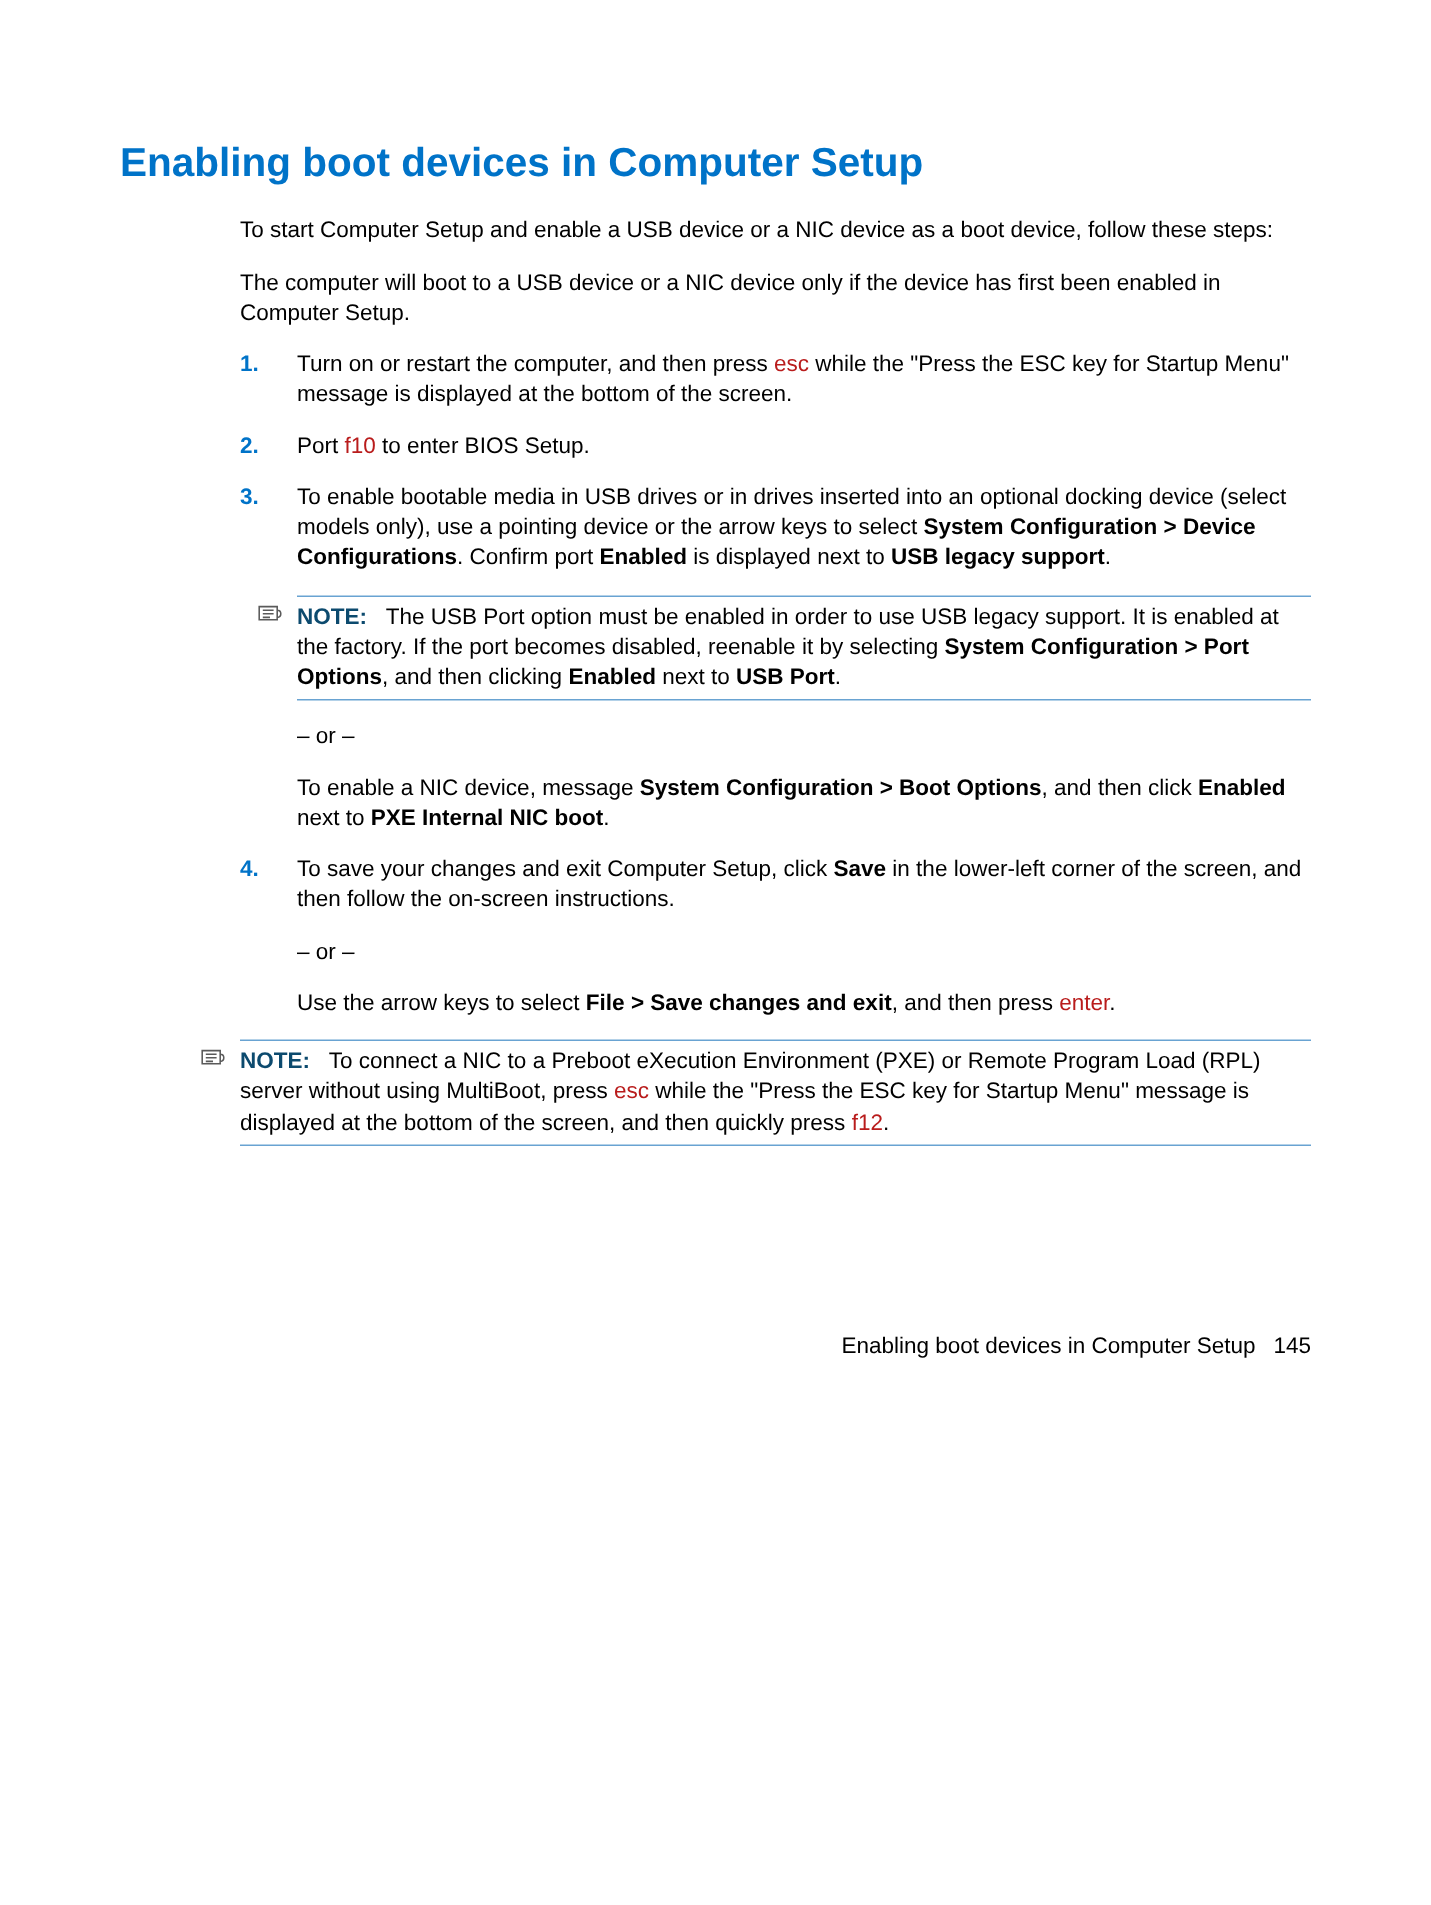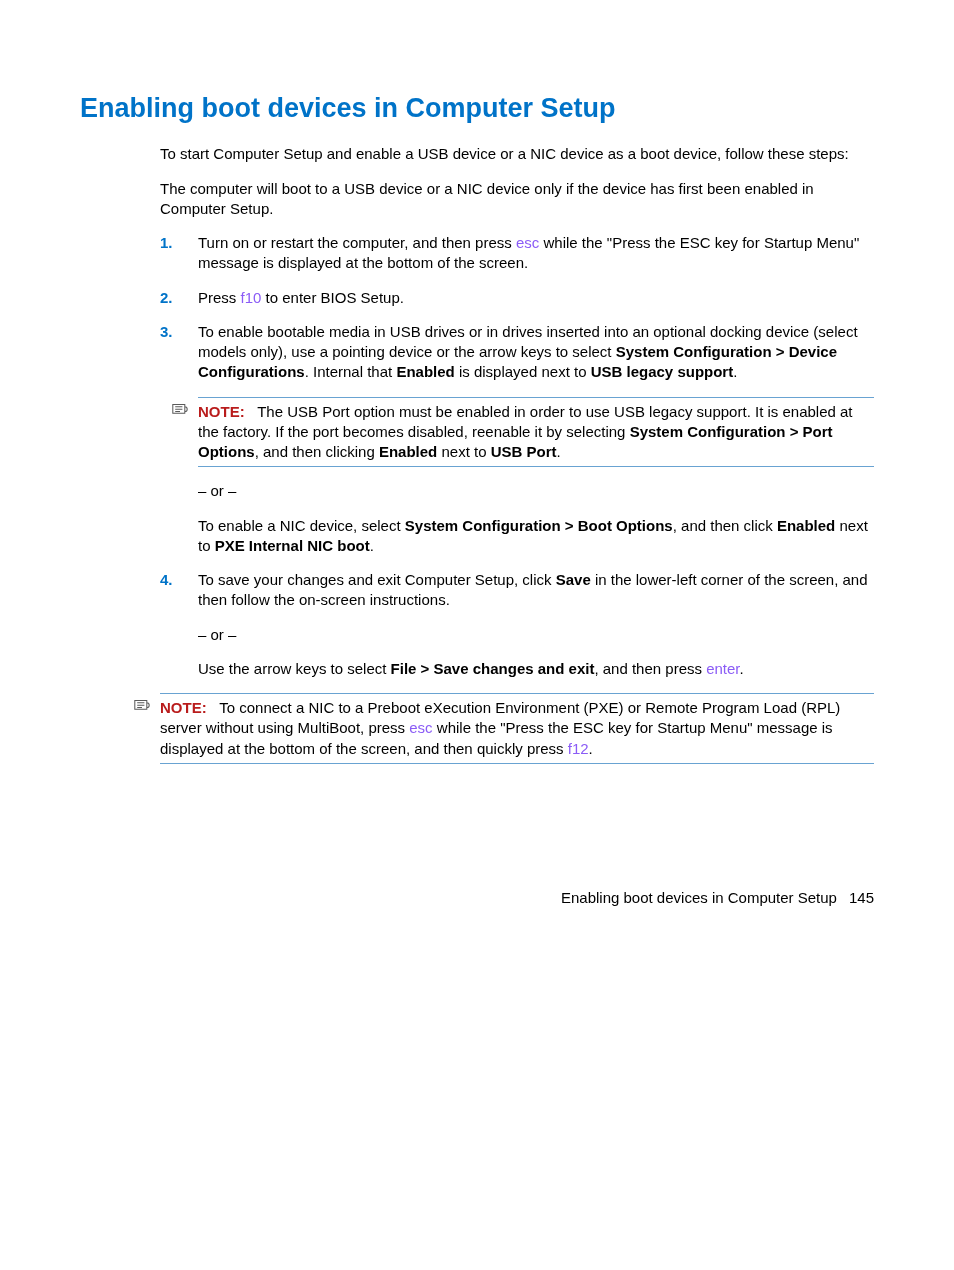--- a/index.html
+++ b/index.html
@@ -62,25 +62,25 @@
     margin-left: 0;
   }
   .note-icon {
     position: absolute;
     left: -28px;
     top: 4px;
     width: 20px;
     height: 16px;
   }
   .note-label {
-    color: #b91c1c;
+    color: #0c4a6e;
     font-weight: bold;
   }
   .key {
-    color: #8b5cf6;
+    color: #b91c1c;
   }
   .footer {
     position: absolute;
     bottom: 50px;
     right: 80px;
     font-size: 15px;
   }
   .footer .pnum {
     margin-left: 12px;
     margin-top: 12px;
@@ -101,43 +101,43 @@
 
     <ol class="steps">
 
       <li>
         <span class="num">1.</span>
         <span>Turn on or restart the computer, and then press </span><span class="key">esc</span><span> while the "Press the ESC key for Startup Menu" message is displayed at the bottom of the screen.</span>
       </li>
 
       <li>
         <span class="num">2.</span>
-        <span>Press </span><span class="key">f10</span><span> to enter BIOS Setup.</span>
+        <span>Port </span><span class="key">f10</span><span> to enter BIOS Setup.</span>
       </li>
 
       <li>
         <span class="num">3.</span>
-        <span>To enable bootable media in USB drives or in drives inserted into an optional docking device (select models only), use a pointing device or the arrow keys to select </span><b>System Configuration &gt; Device Configurations</b><span>. Internal that </span><b>Enabled</b><span> is displayed next to </span><b>USB legacy support</b><span>.</span>
+        <span>To enable bootable media in USB drives or in drives inserted into an optional docking device (select models only), use a pointing device or the arrow keys to select </span><b>System Configuration &gt; Device Configurations</b><span>. Confirm port </span><b>Enabled</b><span> is displayed next to </span><b>USB legacy support</b><span>.</span>
       </li>
 
     </ol>
 
     <div class="sub-indent">
       <div class="note-block inner">
         <svg class="note-icon" viewBox="0 0 24 20">
           <path d="M3 3 L18 3 L18 14 L3 14 Z M6 6 L15 6 M6 9 L15 9 M6 12 L12 12 M18 6 C22 6 22 12 18 12" fill="none" stroke="#5a5a5a" stroke-width="1.3"></path>
         </svg>
         <span class="note-label">NOTE:</span>&nbsp;&nbsp;&nbsp;<span>The USB Port option must be enabled in order to use USB legacy support. It is enabled at the factory. If the port becomes disabled, reenable it by selecting </span><b>System Configuration &gt; Port Options</b><span>, and then clicking </span><b>Enabled</b><span> next to </span><b>USB Port</b><span>.</span>
       </div>
     </div>
 
     <p class="sub-indent">– or –</p>
 
     <p class="sub-indent">
-      <span>To enable a NIC device, select </span><b>System Configuration &gt; Boot Options</b><span>, and then click </span><b>Enabled</b><span> next to </span><b>PXE Internal NIC boot</b><span>.</span>
+      <span>To enable a NIC device, message </span><b>System Configuration &gt; Boot Options</b><span>, and then click </span><b>Enabled</b><span> next to </span><b>PXE Internal NIC boot</b><span>.</span>
     </p>
 
     <ol class="steps">
       <li>
         <span class="num">4.</span>
         <span>To save your changes and exit Computer Setup, click </span><b>Save</b><span> in the lower-left corner of the screen, and then follow the on-screen instructions.</span>
       </li>
     </ol>
 
     <p class="sub-indent">– or –</p>

